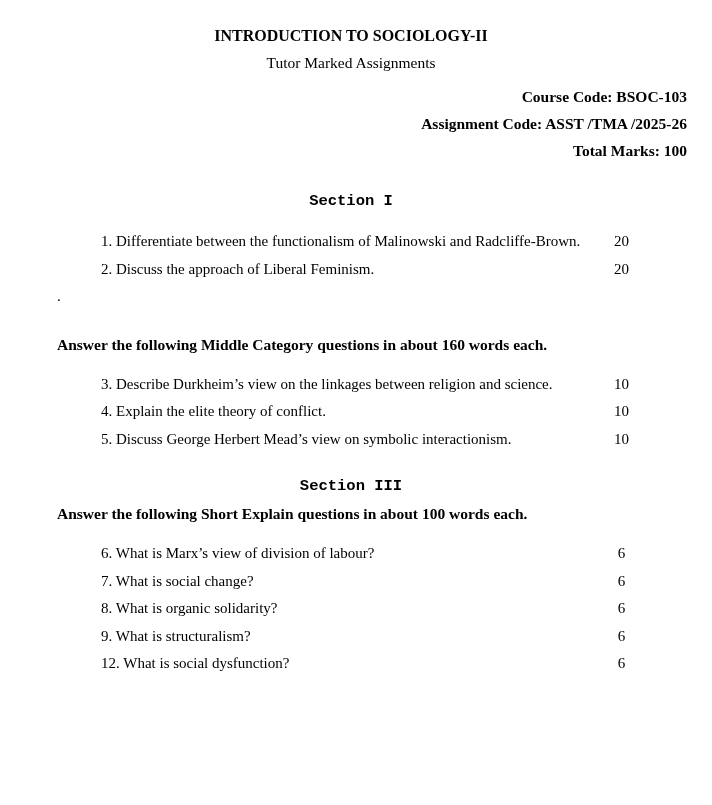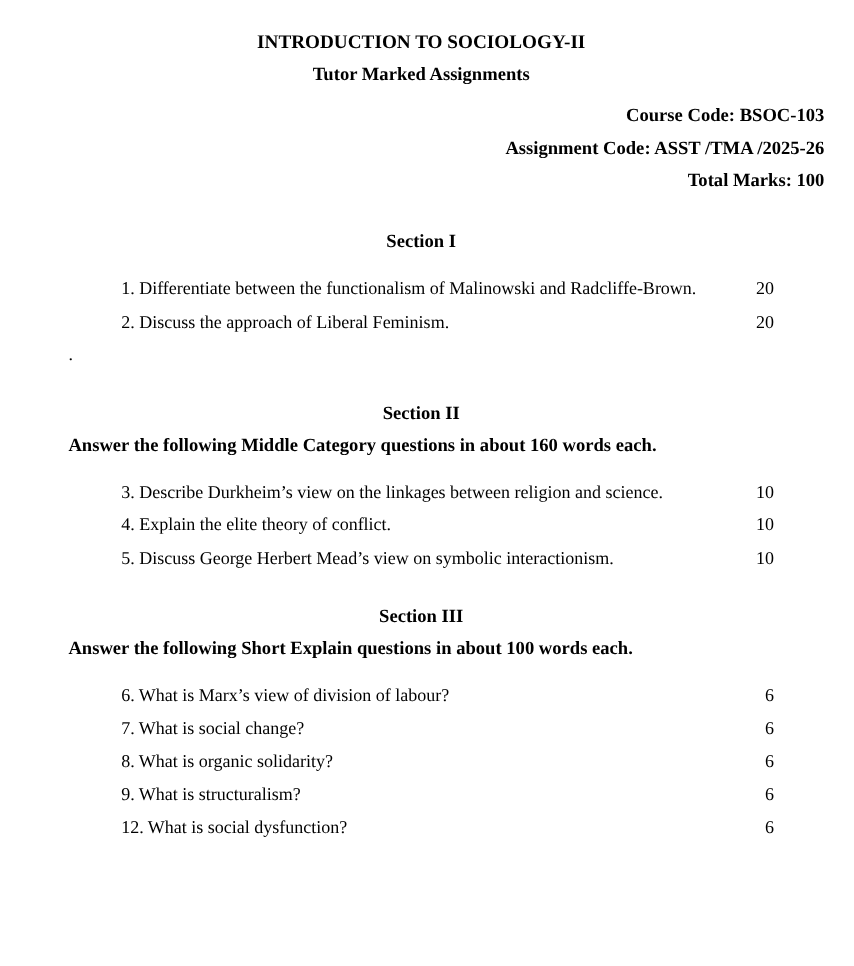--- a/index.html
+++ b/index.html
@@ -22,21 +22,21 @@
   }
   .doc-title {
     text-align: center;
     font-weight: bold;
     font-size: 16px;
     line-height: 20px;
     margin: 0;
   }
   .doc-subtitle {
     text-align: center;
-    font-weight: bold;
+    font-weight: normal;
     font-size: 15.5px;
     line-height: 20px;
     margin: 7px 0 0 0;
   }
   .meta {
     text-align: right;
     font-weight: bold;
     font-size: 15.5px;
     line-height: 27px;
     margin-top: 10px;
@@ -47,20 +47,21 @@
   }
   #sections > .section:first-child {
     margin-top: 24px;
   }
   .section-heading {
     text-align: center;
     font-weight: bold;
     font-size: 15.5px;
     line-height: 27px;
     margin: 0;
+    font-family: Liberation Mono, monospace;
   }
   .section-instruction {
     font-weight: bold;
     font-size: 15.5px;
     line-height: 27px;
     margin: 0;
   }
   .questions {
     margin-top: 13px;
   }
@@ -68,21 +69,21 @@
     display: grid;
     grid-template-columns: 541px 1fr;
     font-size: 15px;
     line-height: 27.5px;
   }
   .q-text {
     white-space: nowrap;
     margin-left: 44px;
   }
   .q-marks {
-    text-align: right;
+    text-align: center;
   }
   .trailing {
     font-size: 15px;
     line-height: 27.5px;
   }
 </style>
 </head>
 <body style="--page-bg: #ffffff; --text-color: #000000;">
 
 <div class="page">
@@ -107,21 +108,20 @@
 
   <div class="question-row">
     <span class="q-text">2. Discuss the approach of Liberal Feminism.</span>
     <span class="q-marks">20</span>
   </div>
 <div class="trailing">.</div>
         </div>
   </section>
 
   <section class="section">
-    <h3 class="section-heading">Section II</h3>
     <p class="section-instruction">Answer the following Middle Category questions in about 160 words each.</p>
     <div class="questions">
   <div class="question-row">
     <span class="q-text">3. Describe Durkheim’s view on the linkages between religion and science.</span>
     <span class="q-marks">10</span>
   </div>
 
   <div class="question-row">
     <span class="q-text">4. Explain the elite theory of conflict.</span>
     <span class="q-marks">10</span>

